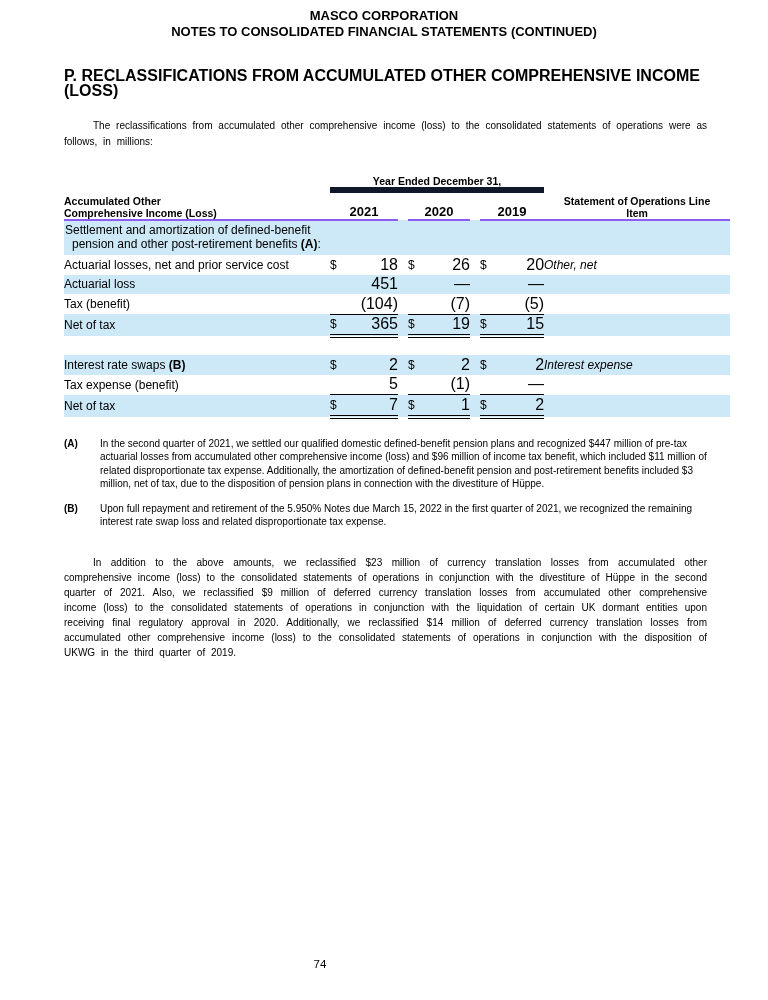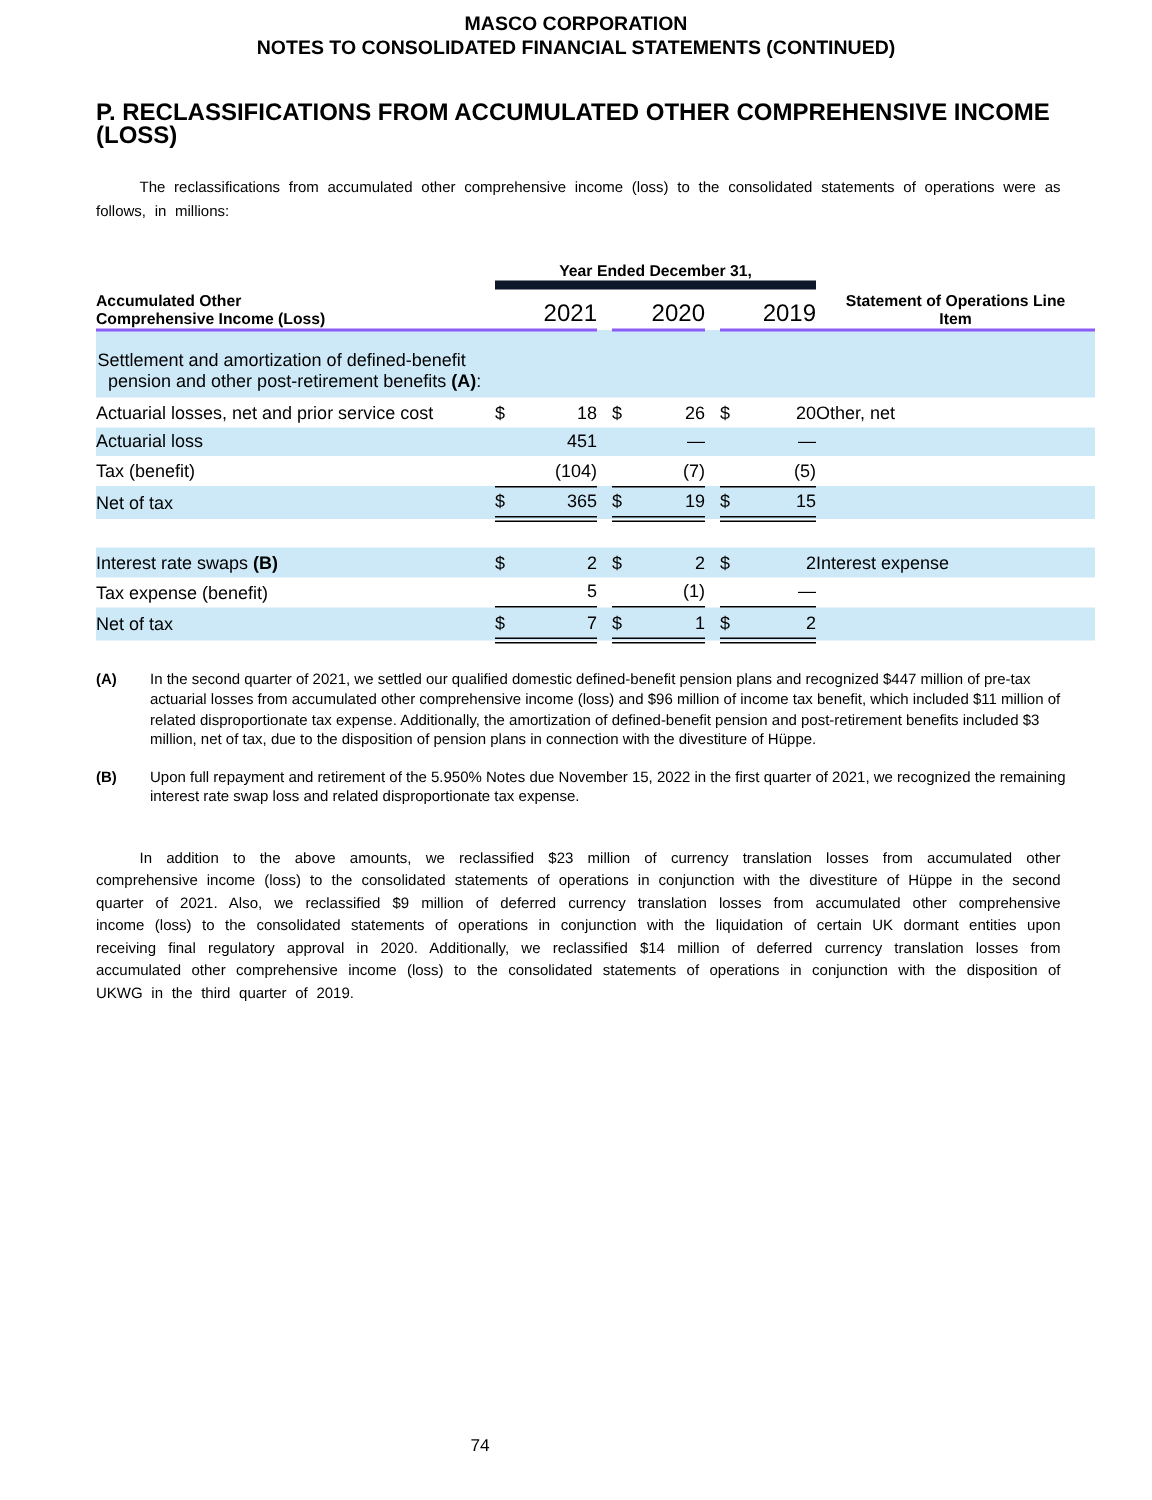--- a/index.html
+++ b/index.html
@@ -18,33 +18,33 @@
   table.fin{border-collapse:collapse;margin-top:21px;table-layout:fixed;width:666px;font-size:12px;}
   table.fin td{padding:0;vertical-align:middle;}
   col.c-lbl{width:266px;} col.c-d{width:14px;} col.c-v1{width:54px;} col.c-v2{width:48px;} col.c-v3{width:50px;}
   col.c-g{width:10px;} col.c-stmt{width:186px;}
 
   tr.r-span td{vertical-align:bottom;height:17px;}
   .span-hdr{font-size:10.5px;font-weight:bold;text-align:center;border-bottom:6px solid #0f172a;padding-bottom:2px;}
   tr.r-cols td{vertical-align:bottom;height:26px;}
   .bb2{border-bottom:2px solid #8b5cf6;}
   .lbl-hdr{font-size:10.5px;font-weight:bold;line-height:12px;padding-bottom:2px;}
-  .yr{font-size:16px;font-weight:normal;text-align:right;padding-bottom:3px;}
+  .yr{font-size:13px;font-weight:bold;text-align:center;padding-bottom:3px;}
   .stmt-hdr{font-size:10.5px;font-weight:bold;text-align:center;line-height:12px;padding-bottom:2px;}
 
   tr.hl{background:var(--row-blue,#cde9f7);}
   tr.row td{height:19.5px;}
-  tr.section-row td{padding:13px 0 4px 0;}
+  tr.section-row td{padding:3px 0 4px 0;}
   .sec-label{width:270px;font-size:12px;line-height:13.5px;padding-left:8px;text-indent:-7px;box-sizing:border-box;}
   .lbl-cell{padding-left:1px;}
   .ind1{padding-left:10px;}
   .ind2{padding-left:26px;}
   .d{font-size:12px;padding-left:3px;text-align:left;}
-  .v{font-size:12px;text-align:right;padding-right:2px;}
-  .stmt-cell{padding-left:13px;}
+  .v{font-size:16px;text-align:right;padding-right:2px;}
+  .stmt-cell{padding-left:13px;font-style:italic;}
   .u1{border-bottom:1px solid #000;}
   .u2{border-bottom:4px double #000;}
   tr.spacer td{height:17px;}
   .bold{font-weight:bold;}
 
   .footnotes{margin-top:18px;width:648px;}
   .fn{display:flex;margin-bottom:11px;}
   .fn-label{width:36px;flex:0 0 36px;font-size:10px;font-weight:bold;line-height:13.5px;}
   .fn-text{width:612px;font-size:10px;line-height:13.5px;text-align:left;}
 
@@ -202,21 +202,21 @@
     </tbody>
   </table>
 
   <div class="footnotes">
     <div class="fn">
       <div class="fn-label">(A)</div>
       <div class="fn-text">In the second quarter of 2021, we settled our qualified domestic defined-benefit pension plans and recognized $447 million of pre-tax actuarial losses from accumulated other comprehensive income (loss) and $96 million of income tax benefit, which included $11 million of related disproportionate tax expense. Additionally, the amortization of defined-benefit pension and post-retirement benefits included $3 million, net of tax, due to the disposition of pension plans in connection with the divestiture of Hüppe.</div>
     </div>
     <div class="fn">
       <div class="fn-label">(B)</div>
-      <div class="fn-text">Upon full repayment and retirement of the 5.950% Notes due November 15, 2022 in the first quarter of 2021, we recognized the remaining interest rate swap loss and related disproportionate tax expense.</div>
+      <div class="fn-text">Upon full repayment and retirement of the 5.950% Notes due March 15, 2022 in the first quarter of 2021, we recognized the remaining interest rate swap loss and related disproportionate tax expense.</div>
     </div>
   </div>
 
   <p class="para closing">In addition to the above amounts, we reclassified $23 million of currency translation losses from accumulated other comprehensive income (loss) to the consolidated statements of operations in conjunction with the divestiture of Hüppe in the second quarter of 2021. Also, we reclassified $9 million of deferred currency translation losses from accumulated other comprehensive income (loss) to the consolidated statements of operations in conjunction with the liquidation of certain UK dormant entities upon receiving final regulatory approval in 2020. Additionally, we reclassified $14 million of deferred currency translation losses from accumulated other comprehensive income (loss) to the consolidated statements of operations in conjunction with the disposition of UKWG in the third quarter of 2019.</p>
 
   <div class="pagenum">74</div>
 
 </div>
 
 </body></html>

